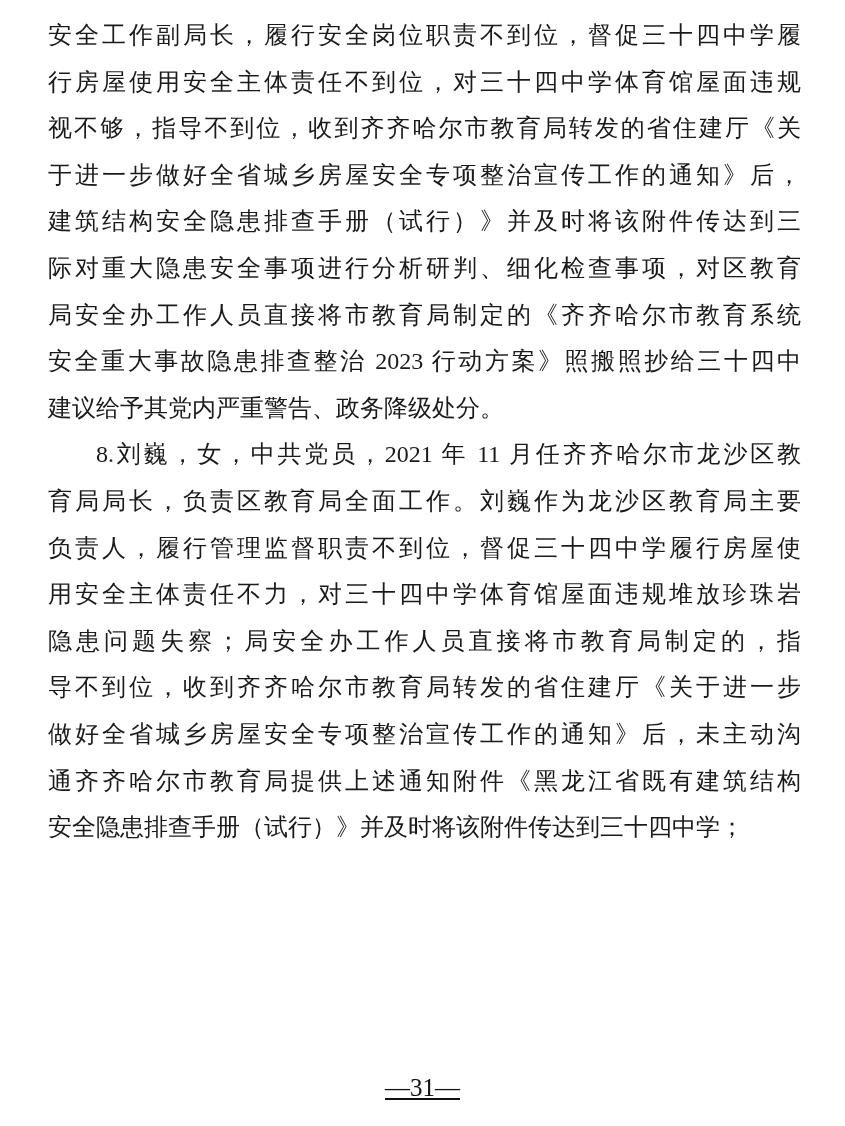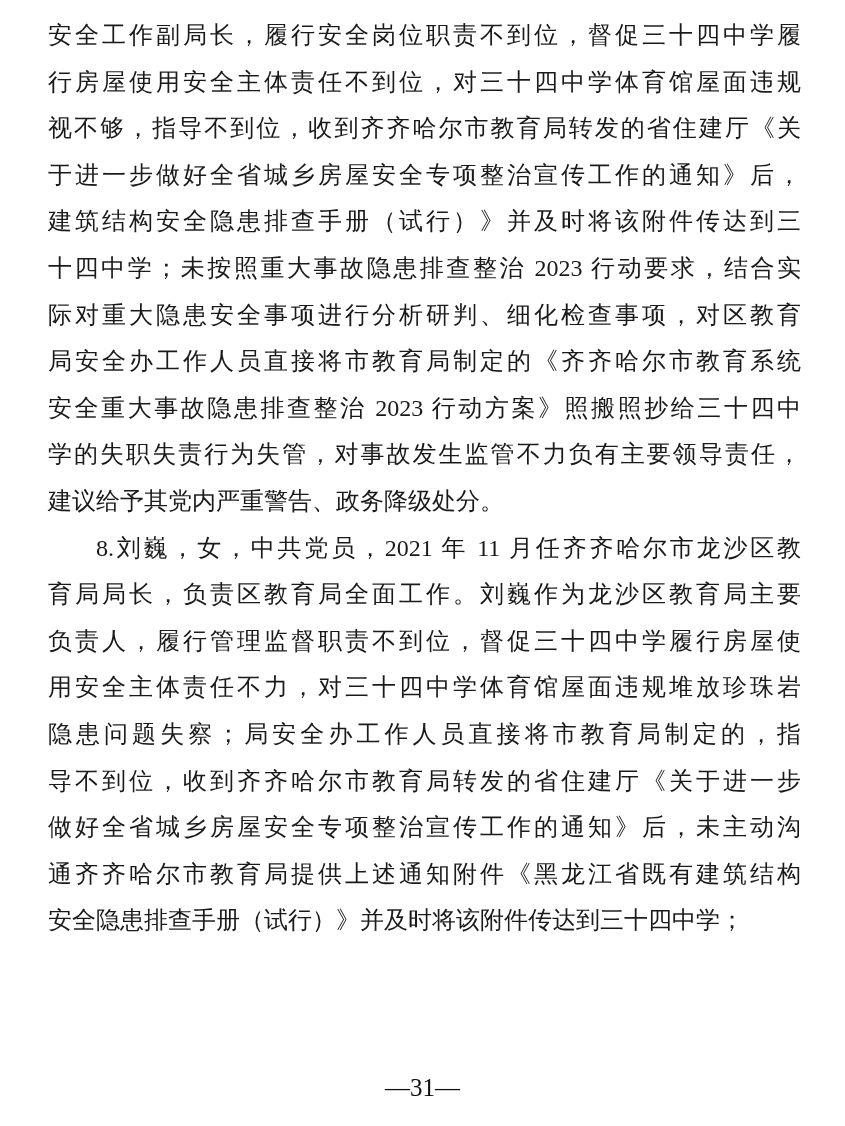--- a/index.html
+++ b/index.html
@@ -51,37 +51,36 @@
   .footer {
     position: absolute;
     left: 0;
     top: 1068px;
     width: 845px;
     height: 40px;
     line-height: 40px;
     text-align: center;
     font-size: 25px;
     color: #111111;
+    text-decoration: underline;
   }
 </style>
 </head>
 <body>
 
 <div class="page">
   <div class="text-block">
       <div class="line fill">安全工作副局长，履行安全岗位职责不到位，督促三十四中学履</div>
       <div class="line fill">行房屋使用安全主体责任不到位，对三十四中学体育馆屋面违规</div>
       <div class="line fill">视不够，指导不到位，收到齐齐哈尔市教育局转发的省住建厅《关</div>
       <div class="line fill">于进一步做好全省城乡房屋安全专项整治宣传工作的通知》后，</div>
       <div class="line fill">建筑结构安全隐患排查手册（试行）》并及时将该附件传达到三</div>
-      <div class="line fill">十四中学；未按照重大事故隐患排查整治 2023 行动要求，结合实</div>
       <div class="line fill">际对重大隐患安全事项进行分析研判、细化检查事项，对区教育</div>
       <div class="line fill">局安全办工作人员直接将市教育局制定的《齐齐哈尔市教育系统</div>
       <div class="line fill">安全重大事故隐患排查整治 2023 行动方案》照搬照抄给三十四中</div>
-      <div class="line fill">学的失职失责行为失管，对事故发生监管不力负有主要领导责任，</div>
       <div class="line">建议给予其党内严重警告、政务降级处分。</div>
       <div class="line fill indent">8.刘巍，女，中共党员，2021 年 11 月任齐齐哈尔市龙沙区教</div>
       <div class="line fill">育局局长，负责区教育局全面工作。刘巍作为龙沙区教育局主要</div>
       <div class="line fill">负责人，履行管理监督职责不到位，督促三十四中学履行房屋使</div>
       <div class="line fill">用安全主体责任不力，对三十四中学体育馆屋面违规堆放珍珠岩</div>
       <div class="line fill">隐患问题失察；局安全办工作人员直接将市教育局制定的，指</div>
       <div class="line fill">导不到位，收到齐齐哈尔市教育局转发的省住建厅《关于进一步</div>
       <div class="line fill">做好全省城乡房屋安全专项整治宣传工作的通知》后，未主动沟</div>
       <div class="line fill">通齐齐哈尔市教育局提供上述通知附件《黑龙江省既有建筑结构</div>
       <div class="line">安全隐患排查手册（试行）》并及时将该附件传达到三十四中学；</div>

